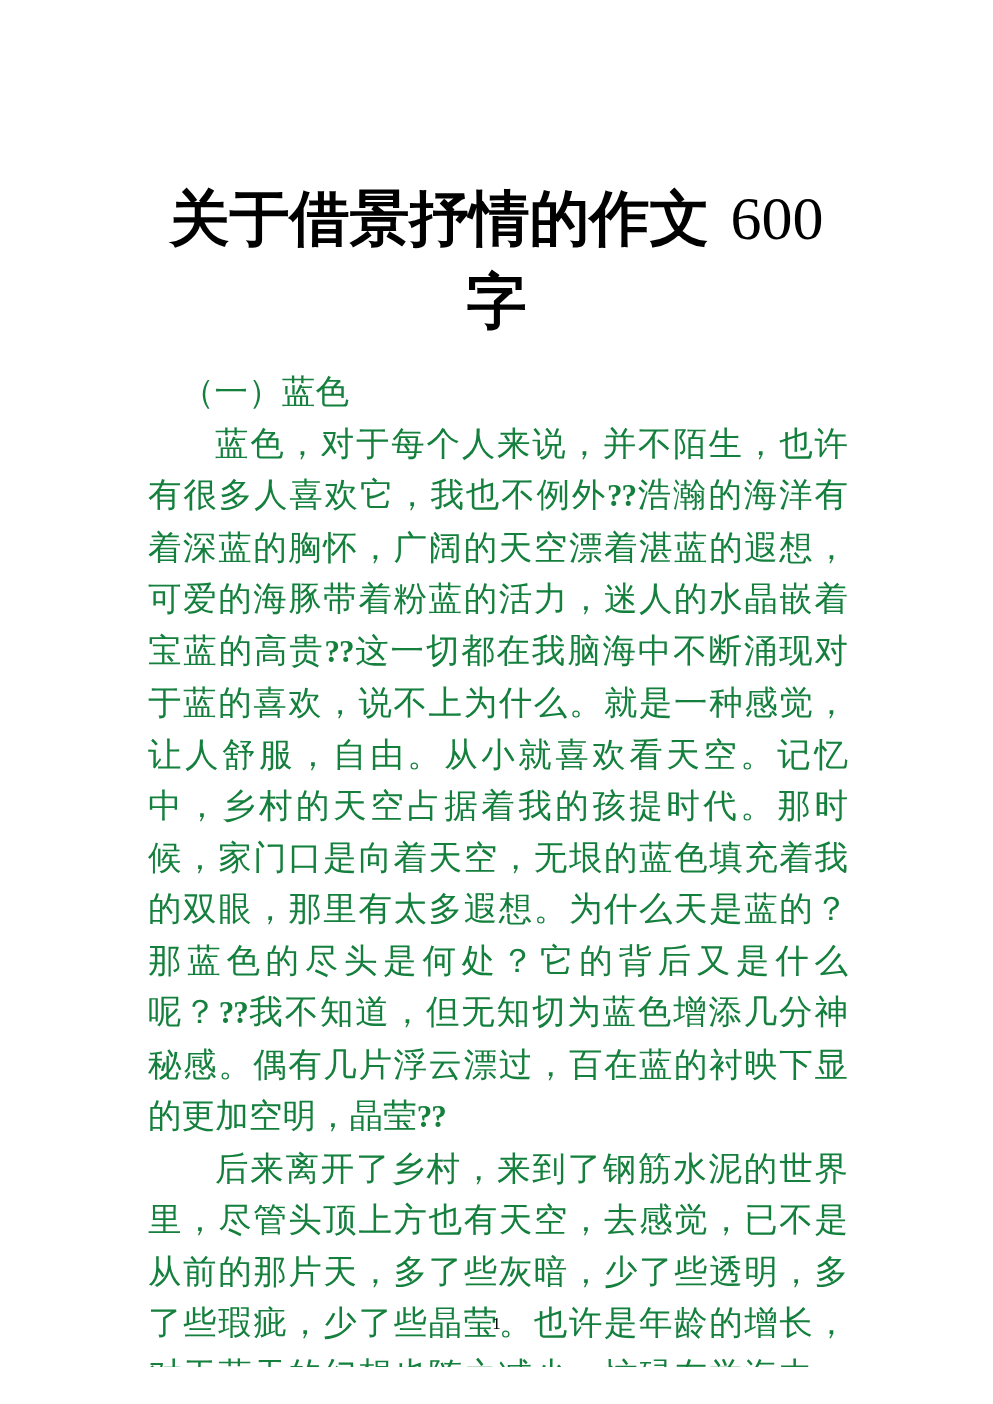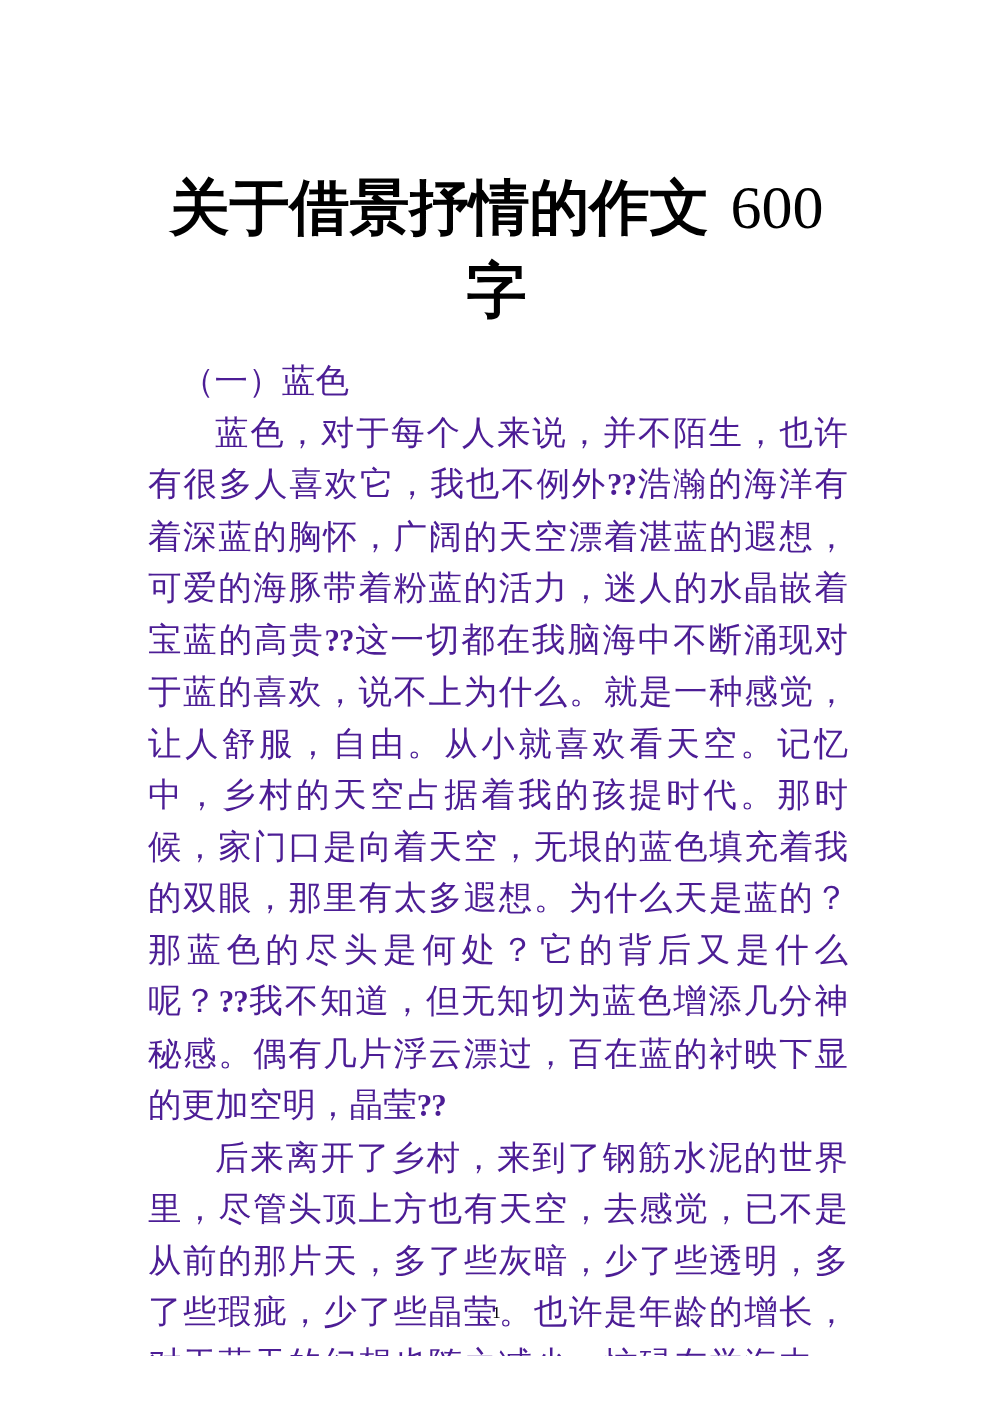--- a/index.html
+++ b/index.html
@@ -5,21 +5,21 @@
   html, body {
     margin: 0;
     padding: 0;
     background: #ffffff;
   }
 
   .page {
     position: relative;
     width: 993px;
     height: 1356px;
-    margin: 0 auto;
+    margin: 11px auto;
     background: #ffffff;
     overflow: hidden;
     box-sizing: border-box;
   }
 
   
   .doc-title {
     position: absolute;
     left: 148px;
     top: 166px;
@@ -45,21 +45,21 @@
     position: absolute;
     left: 148px;
     top: 355px;
     width: 700px;
   }
 
   .para {
     font-family: "DejaVu Serif", "Liberation Serif", serif;
     font-size: 33.5px;
     line-height: 51.5px;
-    color: #4c1d95;
+    color: #15803d;
     text-align: justify;
     text-justify: inter-character;
     margin: 0;
     letter-spacing: 0.1px;
     word-break: break-all;
   }
 
   .para.heading-line {
     text-indent: 33px;
     margin-bottom: 0px;

